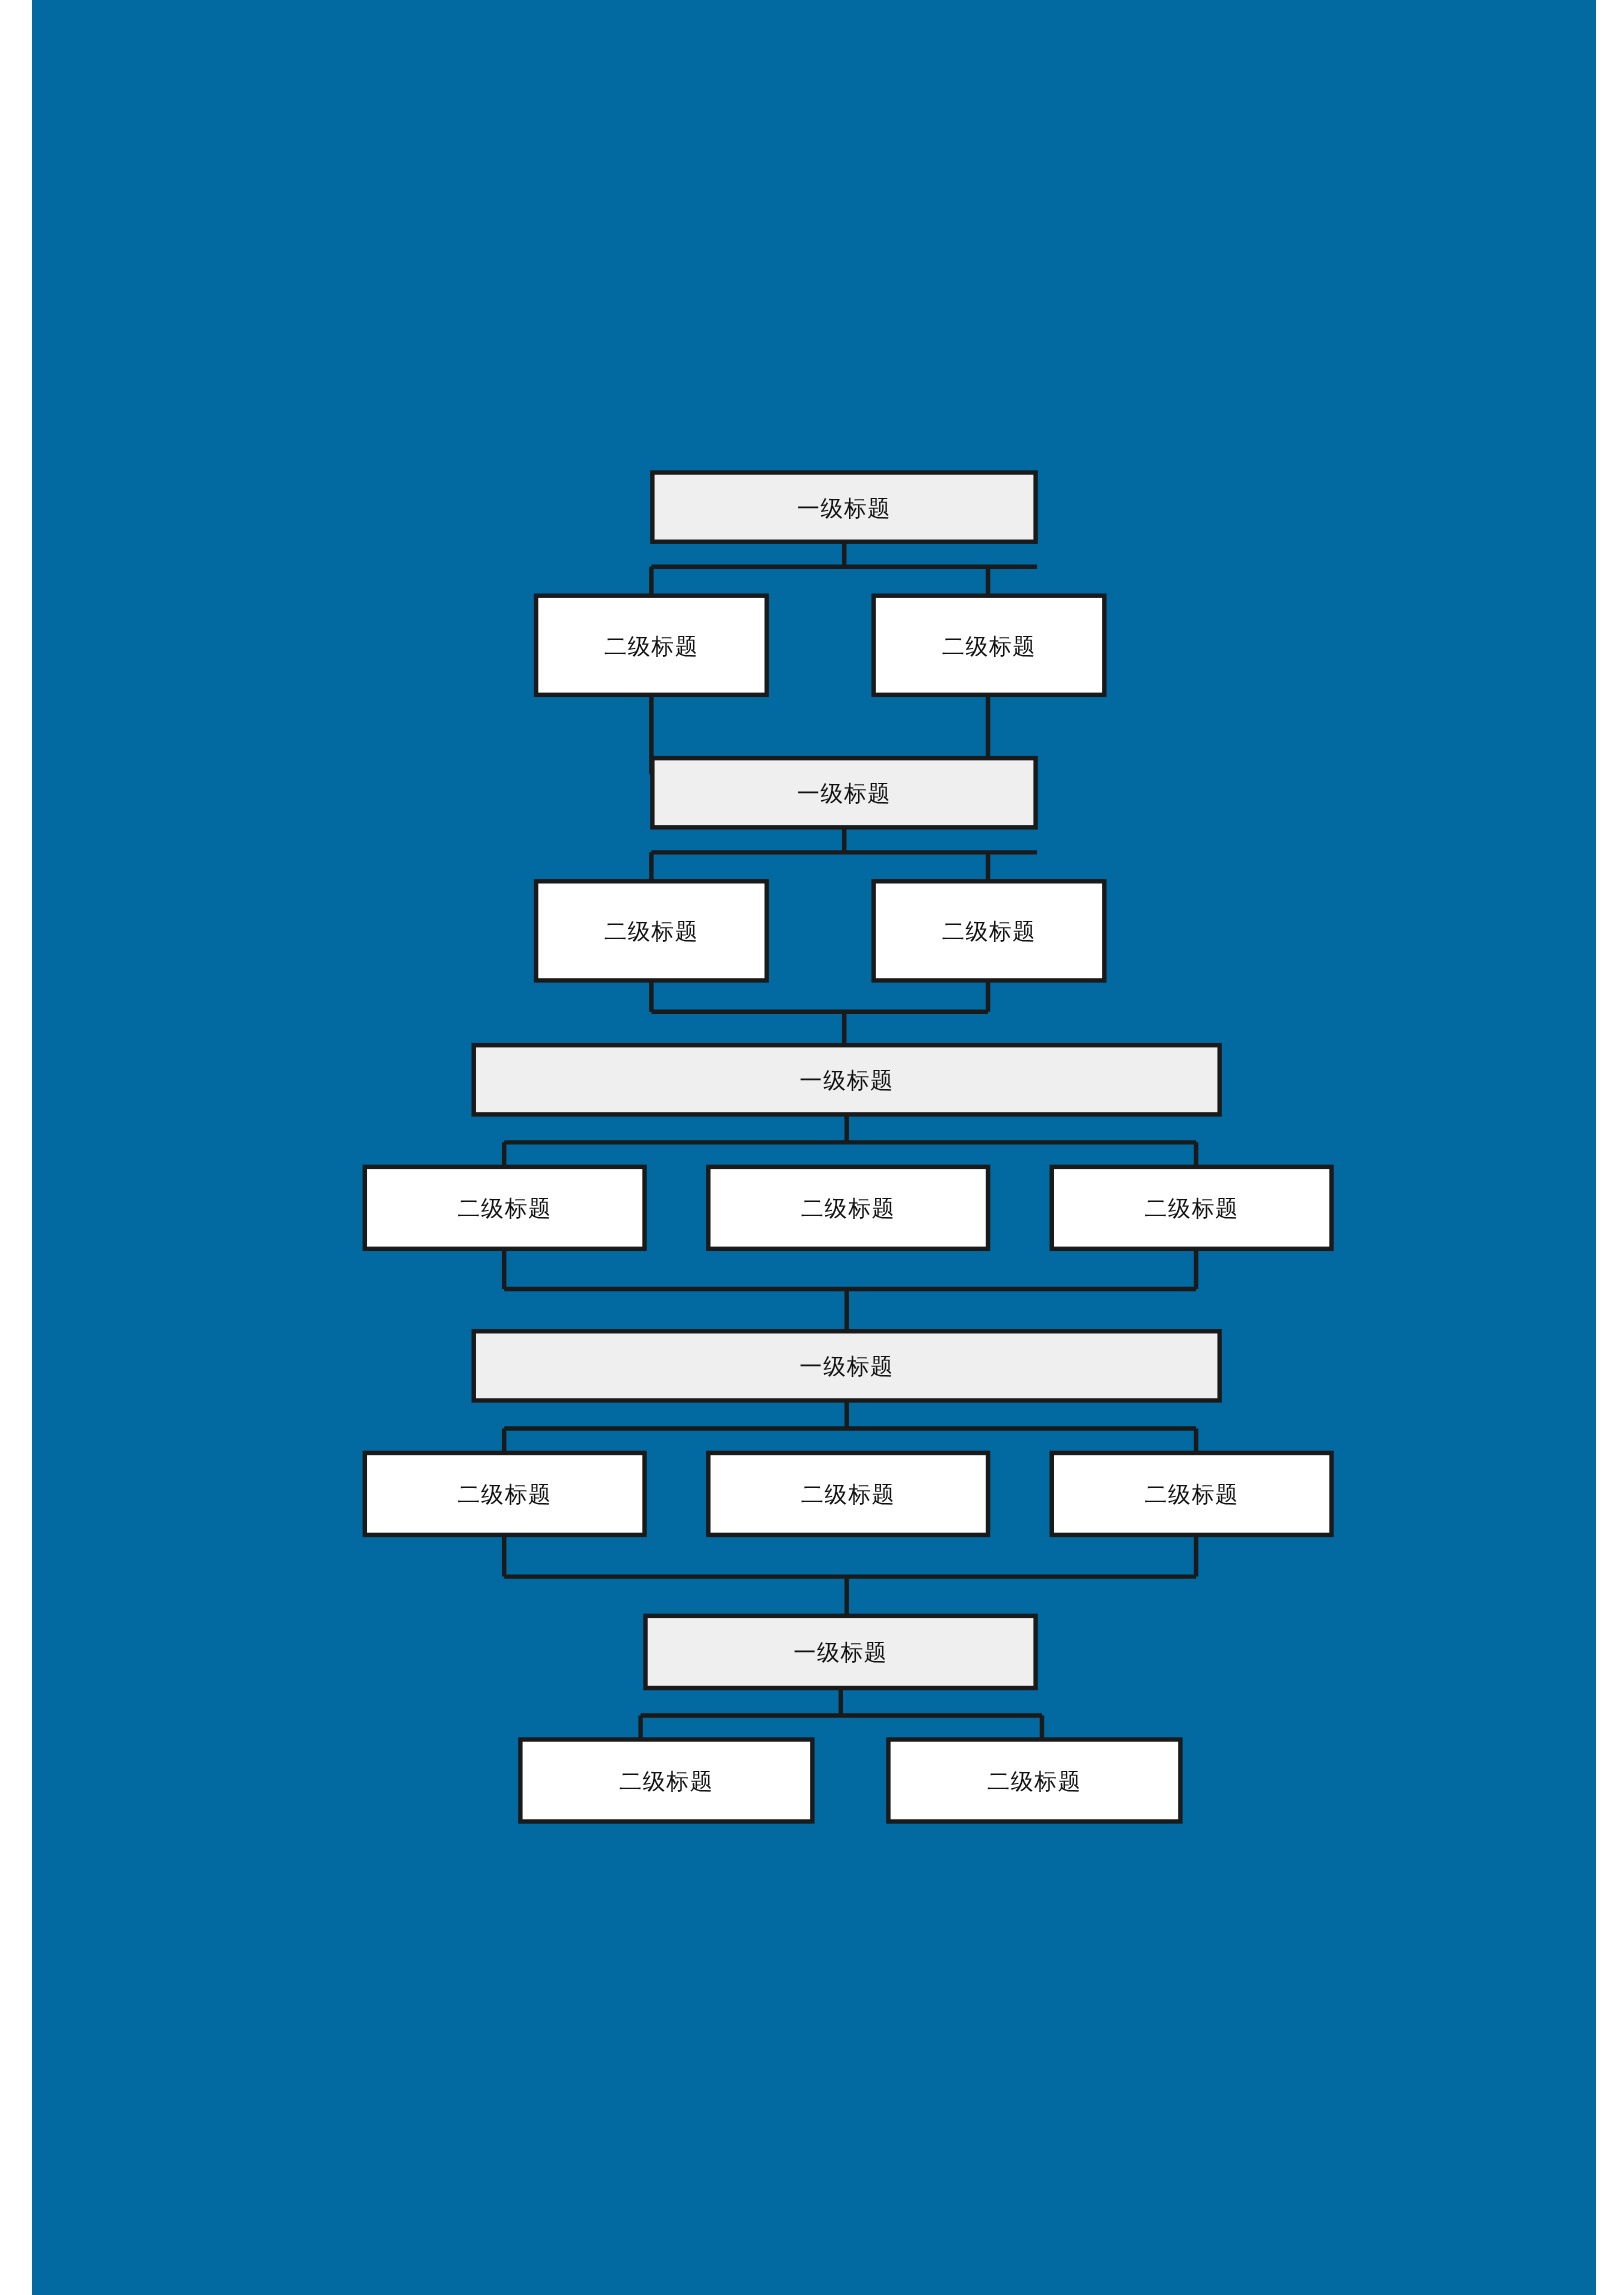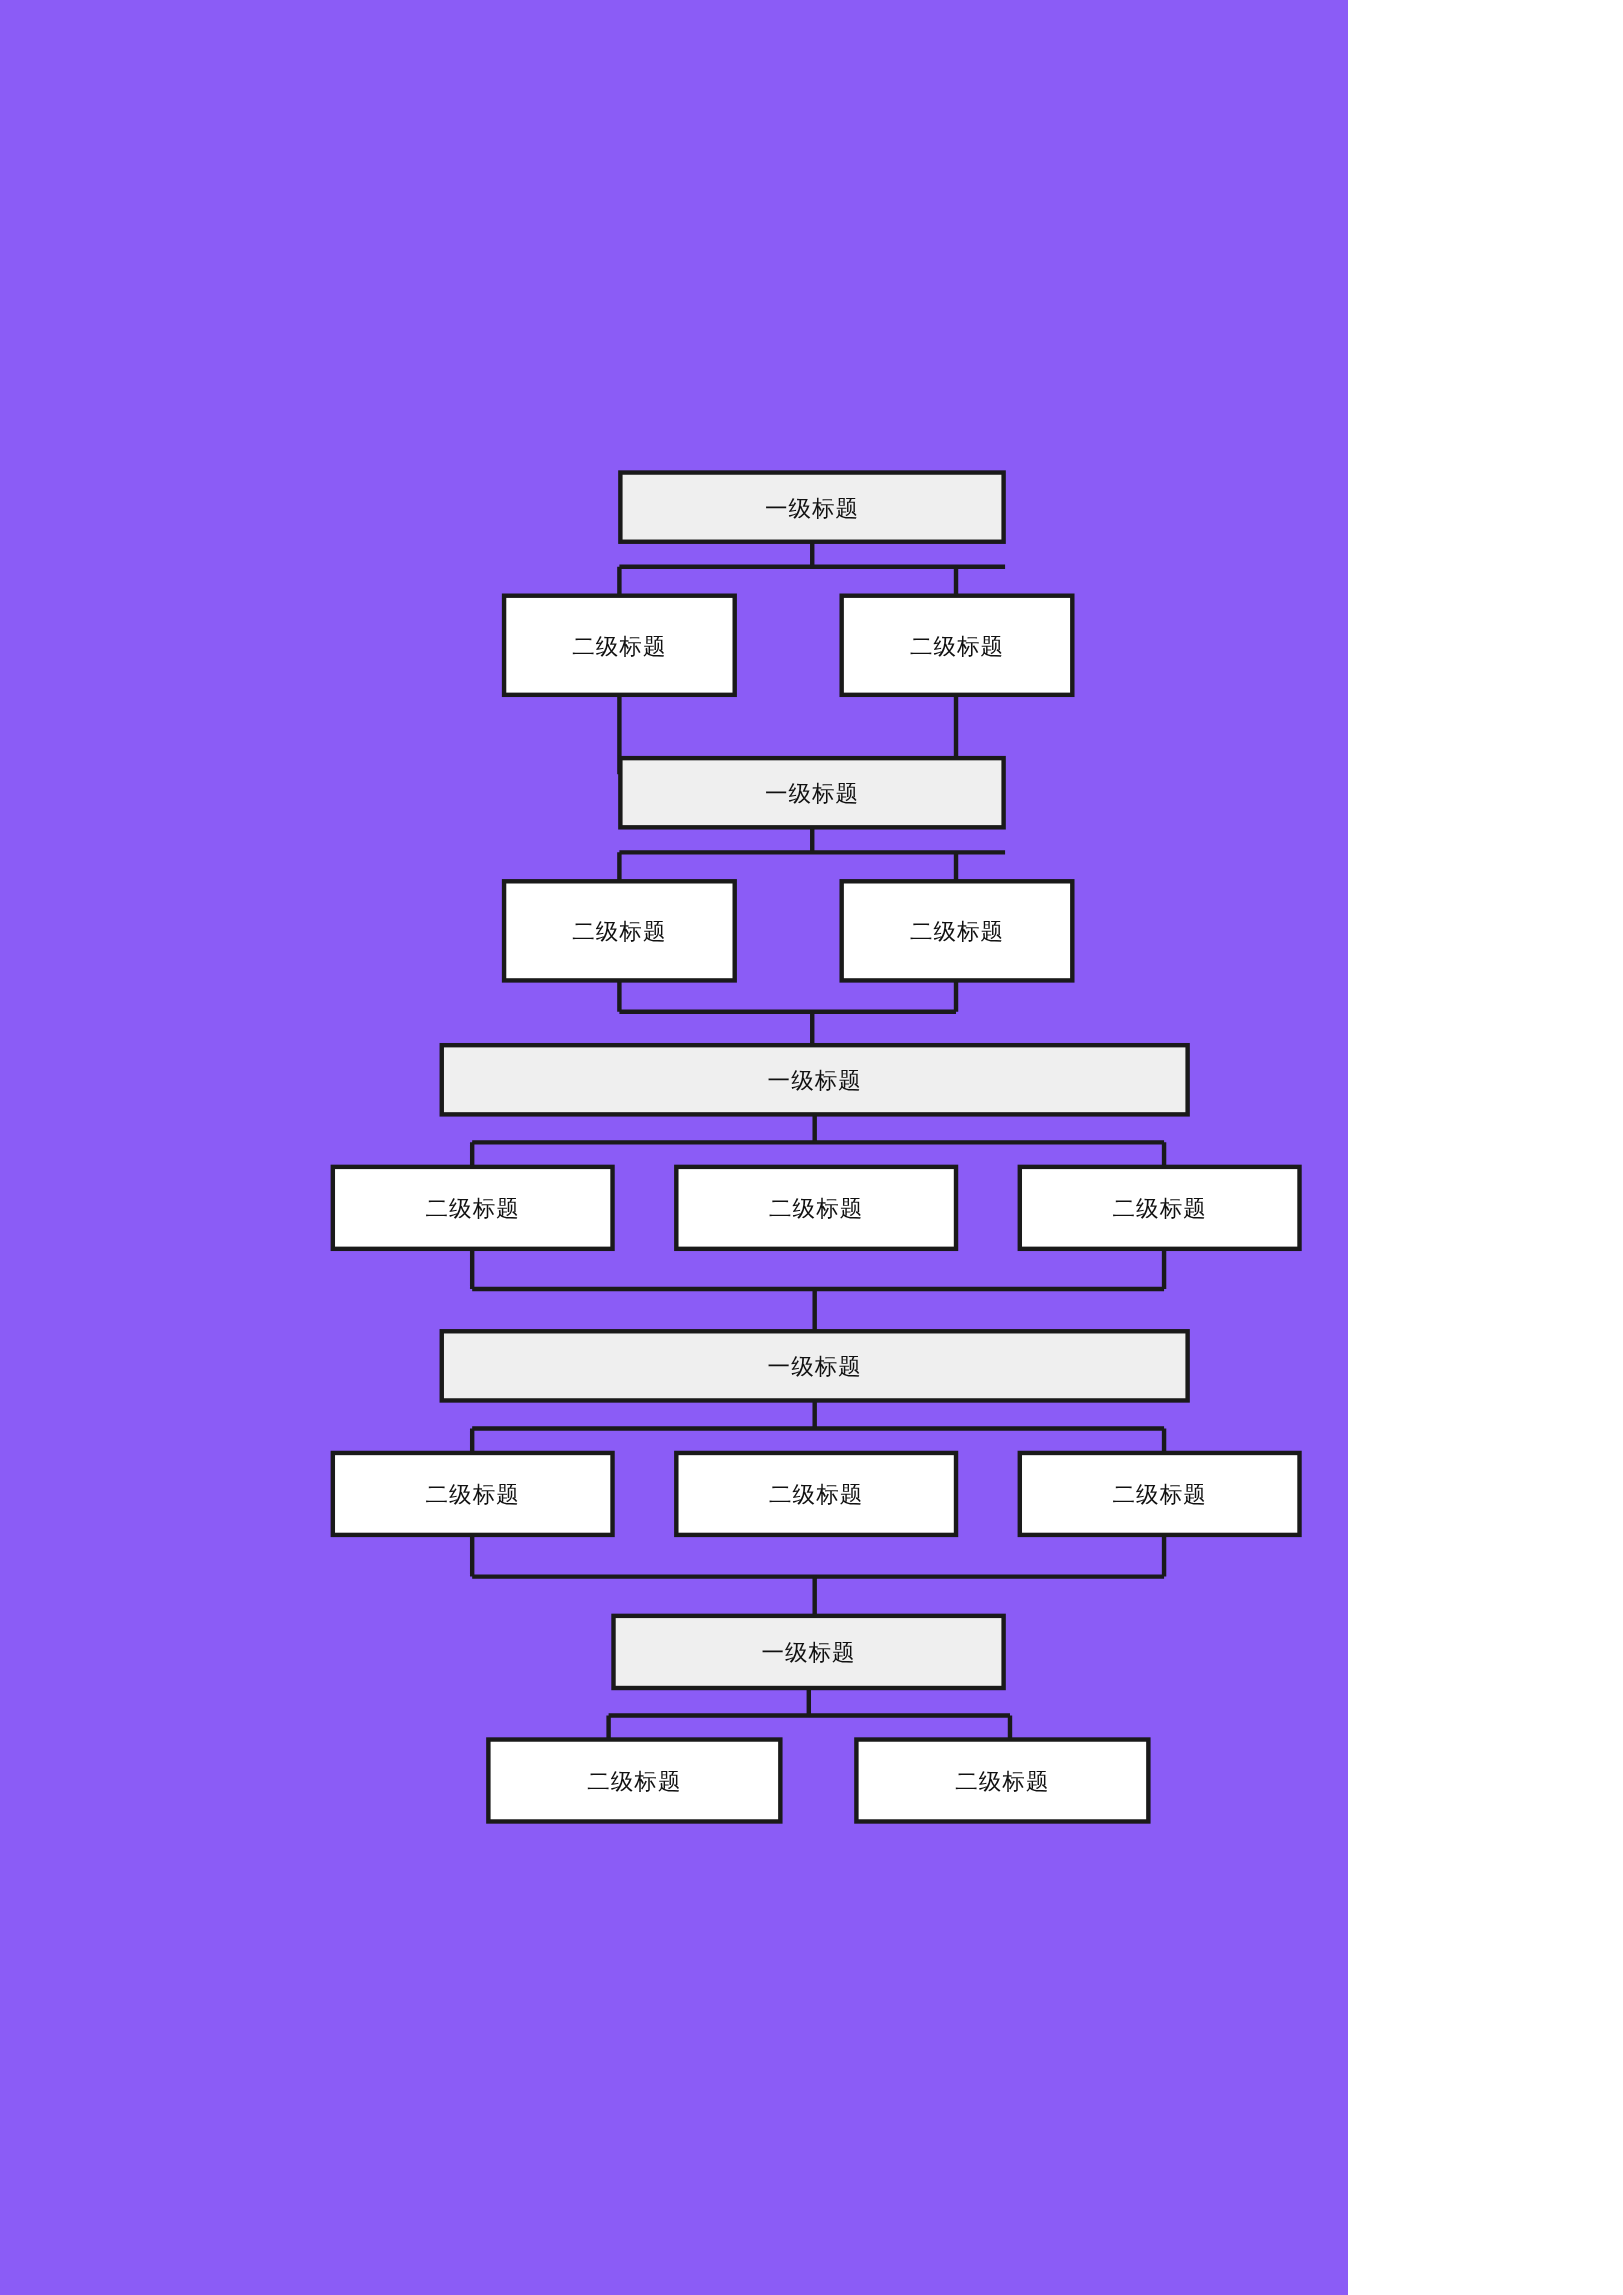--- a/index.html
+++ b/index.html
@@ -8,23 +8,24 @@
     background: #ffffff;
   }
   body {
     width: 1623px;
     height: 2295px;
     font-family: "Liberation Serif", "DejaVu Serif", serif;
     overflow: hidden;
   }
   #diagram-canvas {
     position: relative;
-    width: 1348px;
+    width: 1564px;
     height: 2295px;
-    background: #8b5cf6;
+    background: #0369a1;
+    margin-left: 32px;
   }
   #org-chart-svg {
     position: absolute;
     left: 0;
     top: 0;
     width: 1623px;
     height: 2295px;
     display: block;
   }
   .node-rect {

